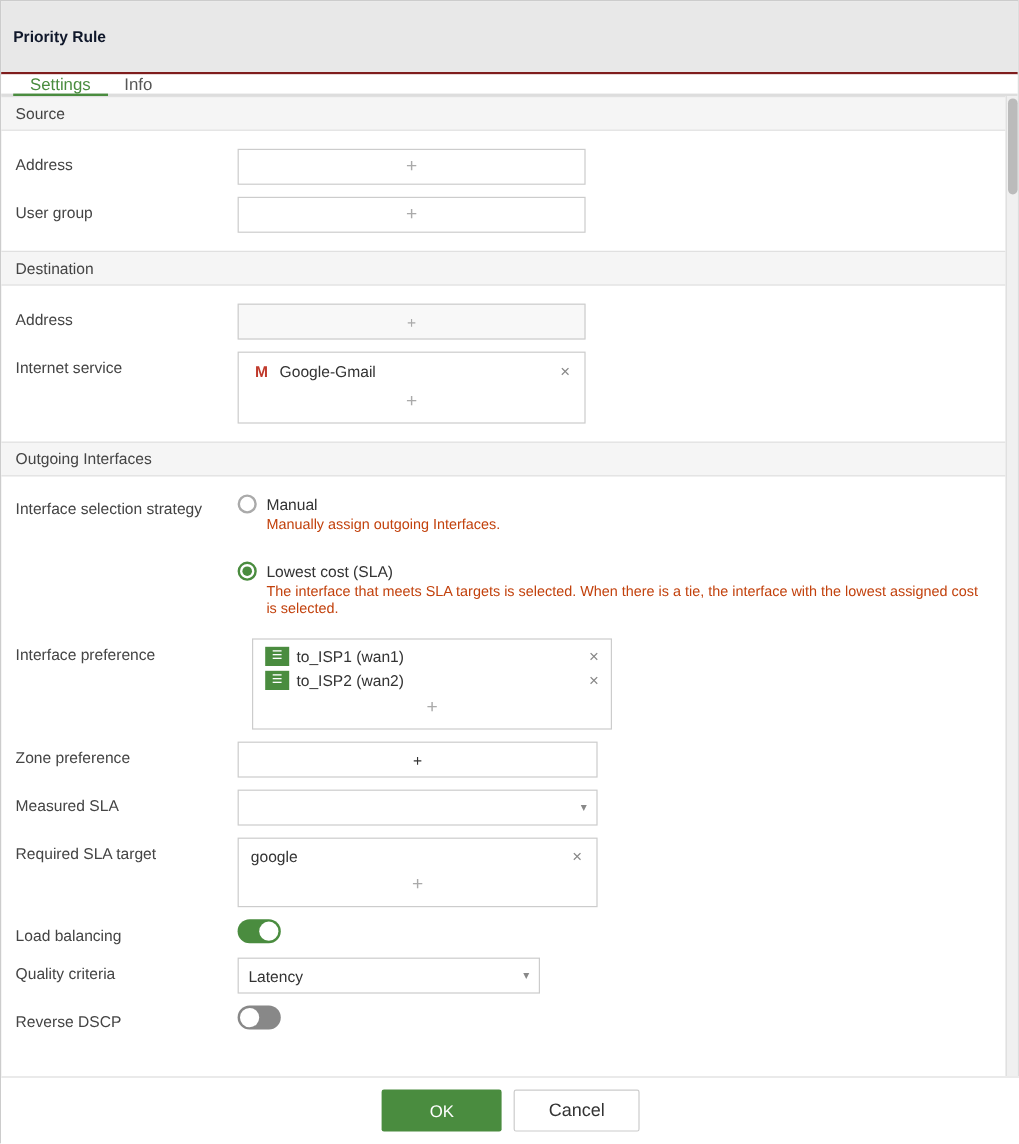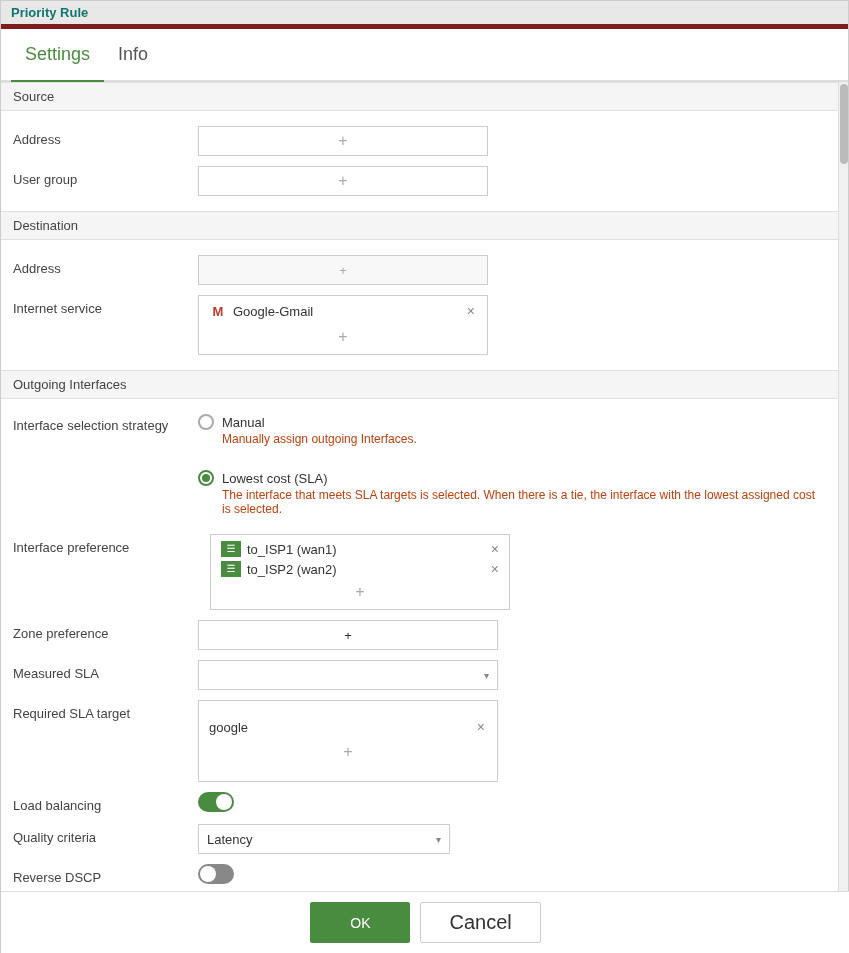--- a/index.html
+++ b/index.html
@@ -14,36 +14,36 @@
     .window {
       width: 849px;
       background: #fff;
       border: 1px solid #ccc;
       min-height: 953px;
       display: flex;
       flex-direction: column;
     }
     .title-bar {
       background: #e8e8e8;
-      padding: 4px 10px;
+      padding: 22px 10px;
       font-size: 13px;
       font-weight: bold;
-      color: #0f766e;
-      border-bottom: 5px solid #7f1d1d;
+      color: #0f172a;
+      border-bottom: 2px solid #7f1d1d;
     }
     .tabs {
       display: flex;
       border-bottom: 2px solid #ddd;
       padding: 0 10px;
       background: #fff;
     }
     .tab {
-      padding: 15px 14px;
-      cursor: pointer;
-      font-size: 18px;
+      padding: 0 14px;
+      cursor: pointer;
+      font-size: 14px;
       color: #555;
       border-bottom: 2px solid transparent;
       margin-bottom: -2px;
     }
     .tab.active {
       color: #4a8c3f;
       border-bottom: 2px solid #4a8c3f;
     }
     .content {
       flex: 1;
@@ -219,21 +219,21 @@
       display: flex;
       align-items: center;
       justify-content: center;
       padding: 2px 6px;
       cursor: pointer;
     }
     .sla-target-box {
       border: 1px solid #ccc;
       background: #fff;
       width: 300px;
-      padding: 16px 6px;
+      padding: 4px 6px;
     }
     .sla-tag {
       display: flex;
       align-items: center;
       padding: 2px 4px;
       margin-bottom: 2px;
     }
     .sla-tag-text {
       flex: 1;
       font-size: 13px;
@@ -300,21 +300,21 @@
       padding: 8px 40px;
       font-size: 14px;
       cursor: pointer;
       border-radius: 2px;
     }
     .btn-cancel {
       background: #fff;
       color: #333;
       border: 1px solid #ccc;
       padding: 8px 28px;
-      font-size: 20px;
+      font-size: 15px;
       cursor: pointer;
       border-radius: 2px;
     }
     .scrollbar-area {
       display: flex;
       flex: 1;
     }
     .main-content {
       flex: 1;
     }

